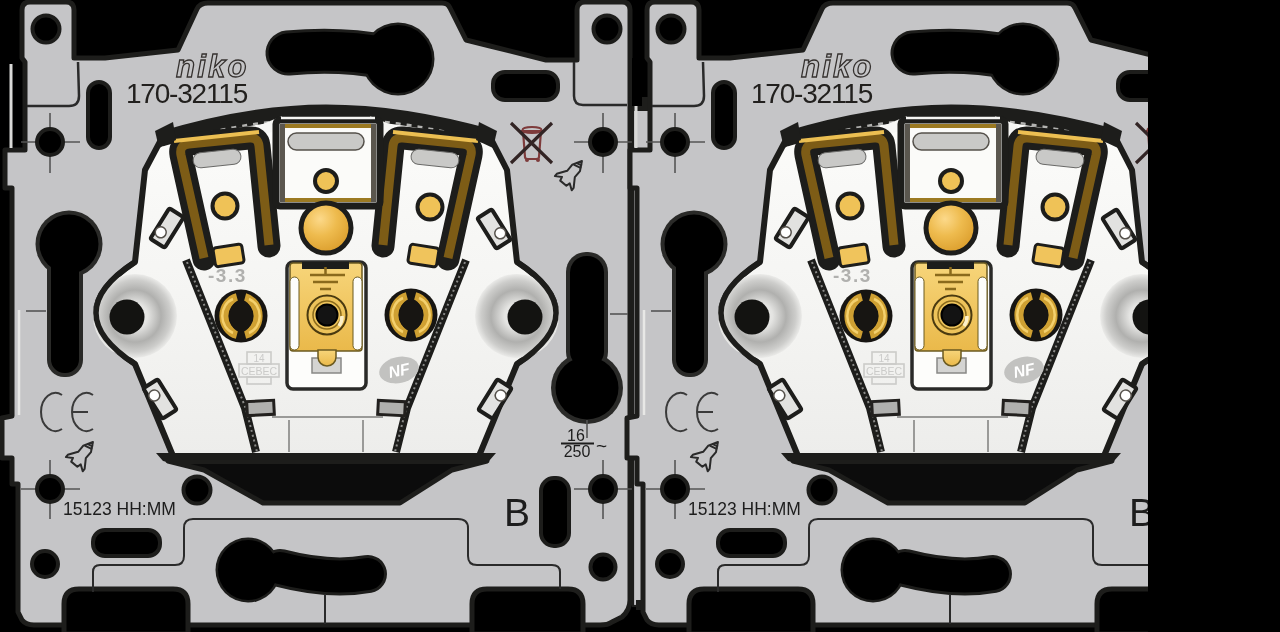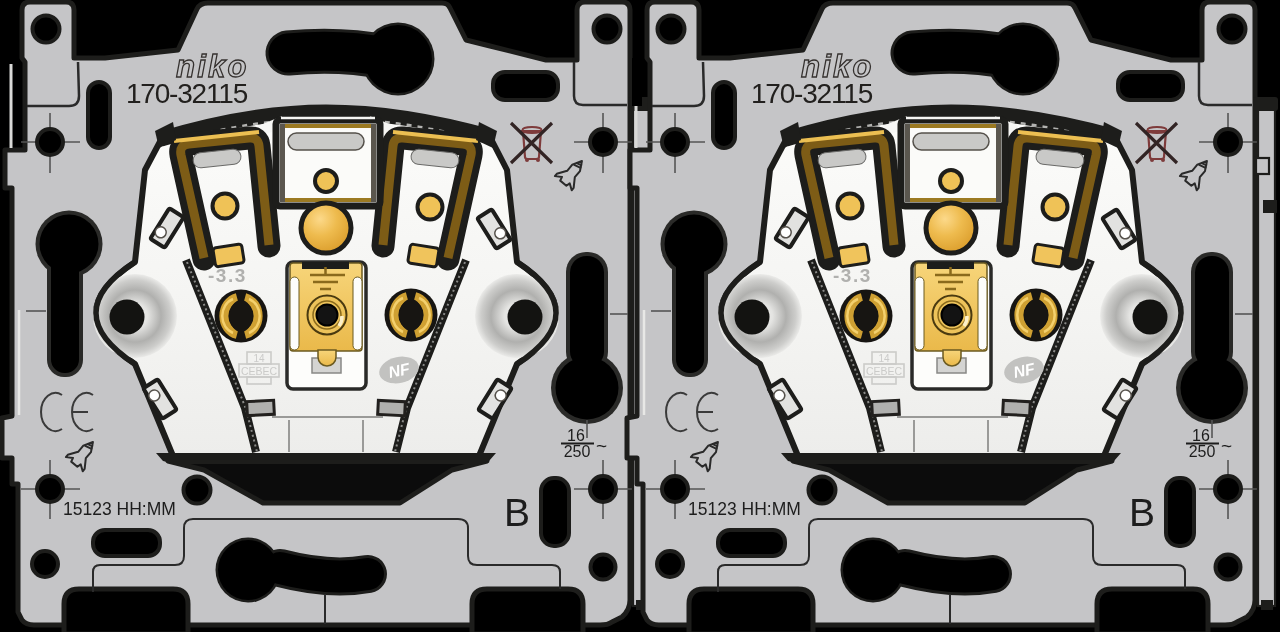--- a/index.html
+++ b/index.html
@@ -1,16 +1,16 @@
 <!DOCTYPE html>
 <html><head>
 <meta charset="utf-8">
 <style>
   html,body{margin:0;padding:0;background:#000;}
-  .stage{width:1280px;height:632px;position:relative;overflow:hidden;background:#000;
+  .stage{width:1148px;height:632px;position:relative;overflow:hidden;background:#000;
          font-family:"Liberation Sans", sans-serif;}
   svg{display:block;}
   text{font-family:"Liberation Sans", sans-serif;}
 </style>
 </head>
 <body>
 <div class="stage">
 <svg width="1280" height="632" viewBox="0 0 1280 632">
 <defs>
   <radialGradient id="gBall" cx="0.38" cy="0.32" r="0.75">

